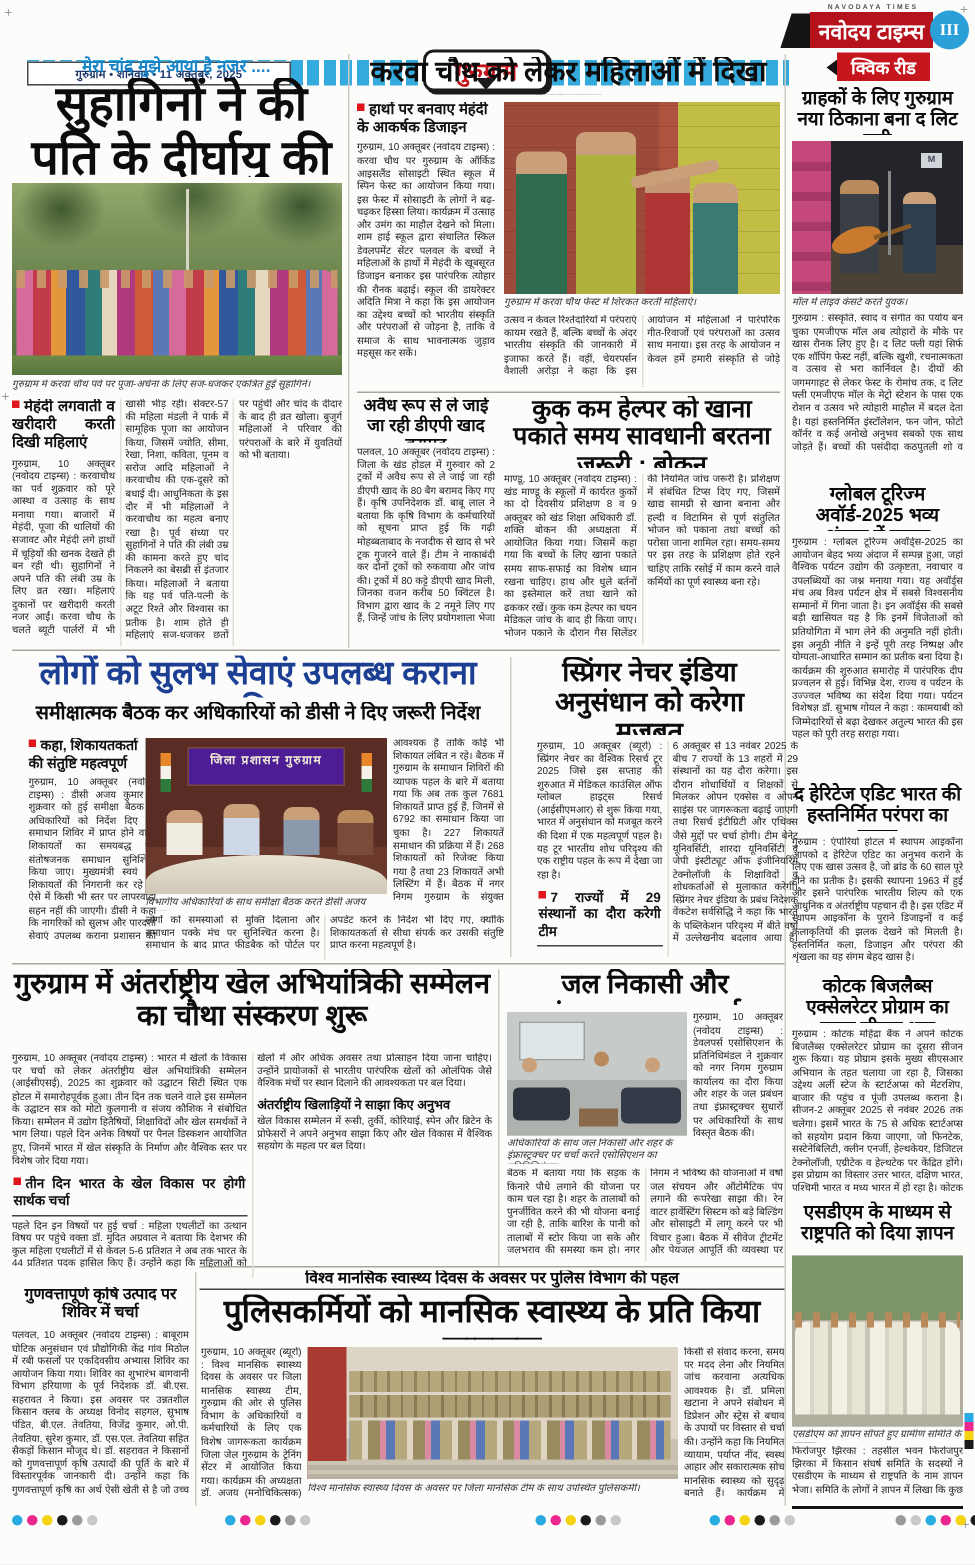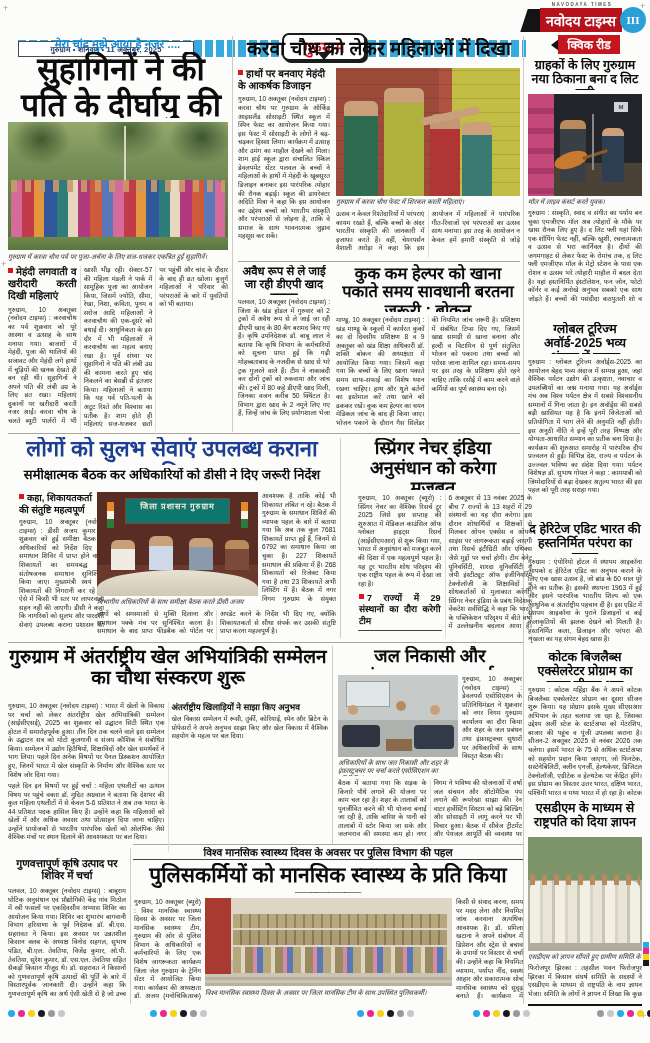--- a/index.html
+++ b/index.html
@@ -118,21 +118,21 @@
   <div class="hl abs blueheadline" style="left:8px;top:437px;width:328px;height:28px;font-size:22px">लोगों को सुलभ सेवाएं उपलब्ध कराना प्राथमिकता</div>
   <div class="hl abs" style="left:8px;top:468px;width:328px;height:18px;font-size:13px">समीक्षात्मक बैठक कर अधिकारियों को डीसी ने दिए जरूरी निर्देश</div>
 
   <div class="abs" style="left:19px;top:492px;width:85px;height:148px;overflow:hidden">
     <h4 class="bhead" style="font-size:9.5px"><i class="sq"></i><span>कहा, शिकायतकर्ता की संतुष्टि महत्वपूर्ण</span></h4>
     <div class="body" style="height:110px">गुरुग्राम, 10 अक्तूबर (नवोदय टाइम्स) : डीसी अजय कुमार ने शुक्रवार को हुई समीक्षा बैठक में अधिकारियों को निर्देश दिए कि समाधान शिविर में प्राप्त होने वाली शिकायतों का समयबद्ध एवं संतोषजनक समाधान सुनिश्चित किया जाए। मुख्यमंत्री स्वयं इन शिकायतों की निगरानी कर रहे हैं, ऐसे में किसी भी स्तर पर लापरवाही सहन नहीं की जाएगी। डीसी ने कहा कि नागरिकों को सुलभ और पारदर्शी सेवाएं उपलब्ध कराना प्रशासन की सर्वोच्च प्राथमिकता है।</div>
   </div>
 
   <div class="photo" style="left:97px;top:492px;width:161px;height:104px">
     <div class="abs" style="inset:0;background:linear-gradient(180deg,#5a2d24 0 70%,#6b382c 70% 100%)"></div>
-    <div class="abs" style="left:28px;top:6px;width:105px;height:26px;background:#0f766e;border:1px solid #7a4a38;color:#f2ead6;font-weight:700;font-size:8px;text-align:center;line-height:1.4;padding-top:2px;letter-spacing:1px">जिला प्रशासन गुरुग्राम</div>
+    <div class="abs" style="left:28px;top:6px;width:105px;height:26px;background:#4c1d95;border:1px solid #7a4a38;color:#f2ead6;font-weight:700;font-size:8px;text-align:center;line-height:1.4;padding-top:2px;letter-spacing:1px">जिला प्रशासन गुरुग्राम</div>
     <div class="abs" style="left:10px;top:10px;width:7px;height:26px;background:linear-gradient(180deg,#e8862a 0 33%,#f5f2ea 33% 66%,#2d7a3a 66% 100%)"></div>
     <div class="abs" style="left:144px;top:10px;width:7px;height:26px;background:linear-gradient(180deg,#e8862a 0 33%,#f5f2ea 33% 66%,#2d7a3a 66% 100%)"></div>
     <div class="fig" style="left:14px;bottom:26px;width:24px;height:30px;background:linear-gradient(180deg,#caa07a 0 30%,#f0ece2 30% 100%)"></div>
     <div class="fig" style="left:52px;bottom:26px;width:24px;height:34px;background:linear-gradient(180deg,#caa07a 0 28%,#cfd8e8 28% 100%)"></div>
     <div class="fig" style="left:92px;bottom:26px;width:24px;height:32px;background:linear-gradient(180deg,#caa07a 0 28%,#8a9aac 28% 100%)"></div>
     <div class="fig" style="left:128px;bottom:26px;width:24px;height:30px;background:linear-gradient(180deg,#b98a5c 0 30%,#7a4a3a 30% 100%)"></div>
     <div class="abs" style="left:0;bottom:0;width:100%;height:26px;background:linear-gradient(180deg,#e8e2d2,#cfc8b6);border-radius:50% 50% 0 0/70% 70% 0 0"></div>
   </div>
   <div class="cap abs" style="left:97px;top:598px;width:161px;height:9px;font-style:italic">विभागीय अधिकारियों के साथ समीक्षा बैठक करते डीसी अजय कुमार।</div>
   <div class="abs body" style="left:97px;top:610px;width:239px;height:30px;column-count:2">लोगों को समस्याओं से मुक्ति दिलाना और समाधान पक्के मंच पर सुनिश्चित करना है। समाधान के बाद प्राप्त फीडबैक को पोर्टल पर अपडेट करने के निर्देश भी दिए गए, क्योंकि शिकायतकर्ता से सीधा संपर्क कर उसकी संतुष्टि प्राप्त करना महत्वपूर्ण है।</div>
@@ -141,20 +141,21 @@
   <div class="hl abs" style="left:346px;top:438px;width:174px;height:52px;font-size:18px">स्प्रिंगर नेचर इंडिया अनुसंधान को करेगा मजबूत</div>
   <div class="abs body" style="left:358px;top:494px;width:174px;height:144px;column-count:2">
     <p>गुरुग्राम, 10 अक्तूबर (ब्यूरो) : स्प्रिंगर नेचर का वैश्विक रिसर्च टूर 2025 जिसे इस सप्ताह की शुरुआत में मेडिकल काउंसिल ऑफ ग्लोबल हाइट्स रिसर्च (आईसीएमआर) से शुरू किया गया, भारत में अनुसंधान को मजबूत करने की दिशा में एक महत्वपूर्ण पहल है। यह टूर भारतीय शोध परिदृश्य की एक राष्ट्रीय पहल के रूप में देखा जा रहा है।</p>
     <div class="inset"><i class="sq"></i><span>7 राज्यों में 29 संस्थानों का दौरा करेगी टीम</span></div>
     <p>6 अक्तूबर से 13 नवंबर 2025 के बीच 7 राज्यों के 13 शहरों में 29 संस्थानों का यह दौरा करेगा। इस दौरान शोधार्थियों व शिक्षकों से मिलकर ओपन एक्सेस व ओपन साइंस पर जागरूकता बढ़ाई जाएगी तथा रिसर्च इंटीग्रिटी और एथिक्स जैसे मुद्दों पर चर्चा होगी। टीम बेनेट यूनिवर्सिटी, शारदा यूनिवर्सिटी व जेपी इंस्टीट्यूट ऑफ इंजीनियरिंग टेक्नोलॉजी के शिक्षाविदों व शोधकर्ताओं से मुलाकात करेगी। स्प्रिंगर नेचर इंडिया के प्रबंध निदेशक वेंकटेश सर्वसिद्धि ने कहा कि भारत के पब्लिकेशन परिदृश्य में बीते वर्षों में उल्लेखनीय बदलाव आया है। विकसित भारत 2047 के लक्ष्य की दिशा में शोध की गुणवत्ता बढ़ाने में यह दौरा महत्वपूर्ण योगदान देगा।</p>
   </div>
 
   <div class="hl abs" style="left:8px;top:646px;width:320px;height:52px;font-size:19px">गुरुग्राम में अंतर्राष्ट्रीय खेल अभियांत्रिकी सम्मेलन का चौथा संस्करण शुरू</div>
   <div class="abs body" style="left:8px;top:702px;width:320px;height:150px;column-count:2">
     <p>गुरुग्राम, 10 अक्तूबर (नवोदय टाइम्स) : भारत में खेलों के विकास पर चर्चा को लेकर अंतर्राष्ट्रीय खेल अभियांत्रिकी सम्मेलन (आईसीएसई), 2025 का शुक्रवार को उद्घाटन सिटी स्थित एक होटल में समारोहपूर्वक हुआ। तीन दिन तक चलने वाले इस सम्मेलन के उद्घाटन सत्र को मोटो कुलगानी व संजय कौशिक ने संबोधित किया। सम्मेलन में उद्योग हितैषियों, शिक्षाविदों और खेल समर्थकों ने भाग लिया। पहले दिन अनेक विषयों पर पैनल डिस्कशन आयोजित हुए, जिनमें भारत में खेल संस्कृति के निर्माण और वैश्विक स्तर पर विशेष जोर दिया गया।</p>
+    <div class="inset"><i class="sq"></i><span>तीन दिन भारत के खेल विकास पर होगी सार्थक चर्चा</span></div>
     <p>पहले दिन इन विषयों पर हुई चर्चा : महिला एथलीटों का उत्थान विषय पर पहुंचे वक्ता डॉ. मुदित अग्रवाल ने बताया कि देशभर की कुल महिला एथलीटों में से केवल 5-6 प्रतिशत ने अब तक भारत के 44 प्रतिशत पदक हासिल किए हैं। उन्होंने कहा कि महिलाओं को खेलों में और अधिक अवसर तथा प्रोत्साहन दिया जाना चाहिए। उन्होंने प्रायोजकों से भारतीय पारंपरिक खेलों को ओलंपिक जैसे वैश्विक मंचों पर स्थान दिलाने की आवश्यकता पर बल दिया।</p>
     <h4 class="bhead" style="font-size:8.5px">अंतर्राष्ट्रीय खिलाड़ियों ने साझा किए अनुभव</h4>
     <p>खेल विकास सम्मेलन में रूसी, तुर्की, कोरियाई, स्पेन और ब्रिटेन के प्रोफेसरों ने अपने अनुभव साझा किए और खेल विकास में वैश्विक सहयोग के महत्व पर बल दिया।</p>
   </div>
 
   <div class="hl abs" style="left:8px;top:858px;width:118px;height:26px;font-size:10.5px">गुणवत्तापूर्ण कृषि उत्पाद पर शिविर में चर्चा</div>
   <div class="abs body" style="left:8px;top:887px;width:118px;height:118px;column-count:1">पलवल, 10 अक्तूबर (नवोदय टाइम्स) : बाबूराम घोटिक अनुसंधान एवं प्रौद्योगिकी केंद्र गांव मिठोल में रबी फसलों पर एकदिवसीय अभ्यास शिविर का आयोजन किया गया। शिविर का शुभारंभ बागवानी विभाग हरियाणा के पूर्व निदेशक डॉ. बी.एस. सहरावत ने किया। इस अवसर पर उन्नतशील किसान क्लब के अध्यक्ष विनोद सहगल, सुभाष पंडित, बी.एल. तेवतिया, विजेंद्र कुमार, ओ.पी. तेवतिया, सुरेश कुमार, डॉ. एस.एल. तेवतिया सहित सैकड़ों किसान मौजूद थे। डॉ. सहरावत ने किसानों को गुणवत्तापूर्ण कृषि उत्पादों की पूर्ति के बारे में विस्तारपूर्वक जानकारी दी। उन्होंने कहा कि गुणवत्तापूर्ण कृषि का अर्थ ऐसी खेती से है जो उच्च गुणवत्ता वाले उत्पाद पैदा करती है और पर्यावरण के अनुकूल होती है।</div>
 
   <div class="hl abs" style="left:338px;top:646px;width:184px;height:24px;font-size:18px">जल निकासी और इंफ्रास्ट्रक्चर पर चर्चा</div>
   <div class="photo" style="left:338px;top:675px;width:120px;height:82px">

